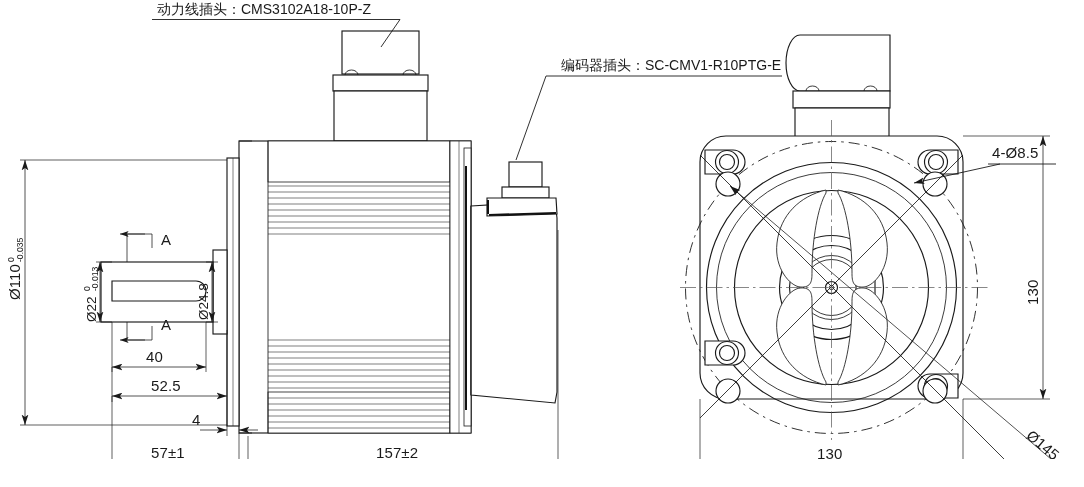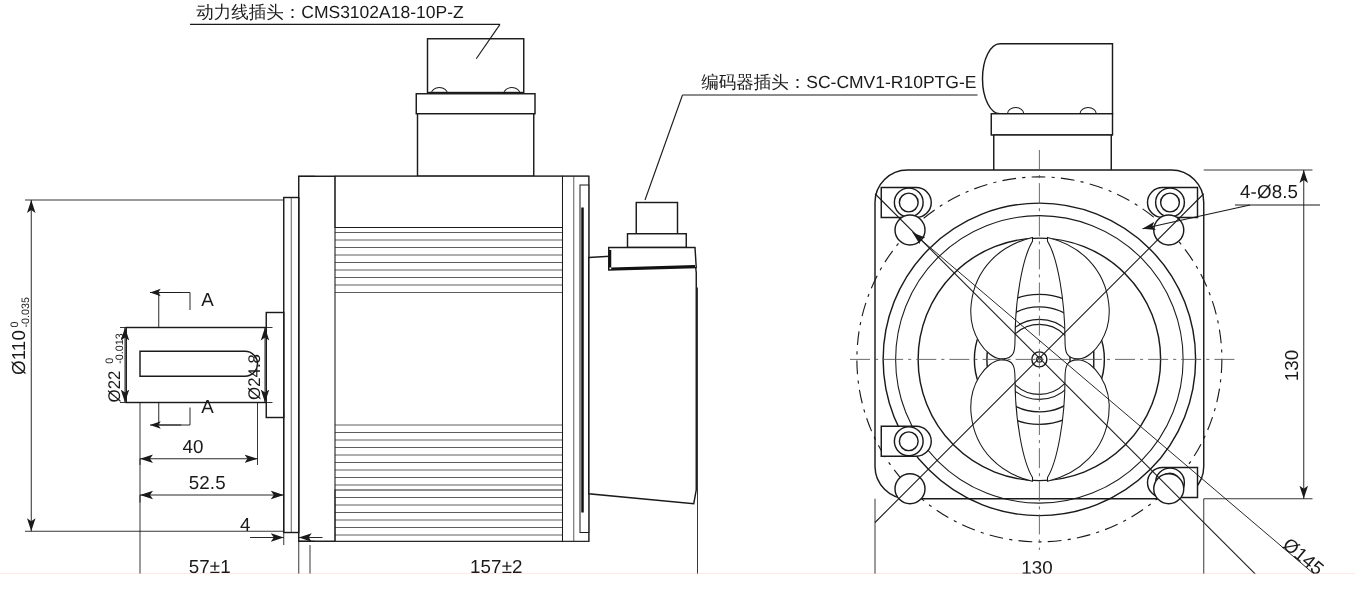--- a/index.html
+++ b/index.html
@@ -5,21 +5,21 @@
 <style>
   html,body{margin:0;padding:0;background:#ffffff;}
   body{
     font-family:"Liberation Sans","DejaVu Sans",sans-serif;
     -webkit-font-smoothing:antialiased;
   }
   #sheet{
     position:relative;
     width:1084px;
     height:459px;
-    background:#fca5a5;
+    background:#d946ef;
     overflow:hidden;
   }
   #sheet svg{display:block;}
 
   
   .obj      {fill:none;stroke:#1a1a1a;stroke-width:1.15;}
   .obj-thin {fill:none;stroke:#1a1a1a;stroke-width:0.85;}
   .obj-hair {fill:none;stroke:#2a2a2a;stroke-width:0.6;}
   .obj-bold {fill:none;stroke:#111111;stroke-width:2.0;}
   .fillw    {fill:#ffffff;stroke:#1a1a1a;stroke-width:1.15;}

